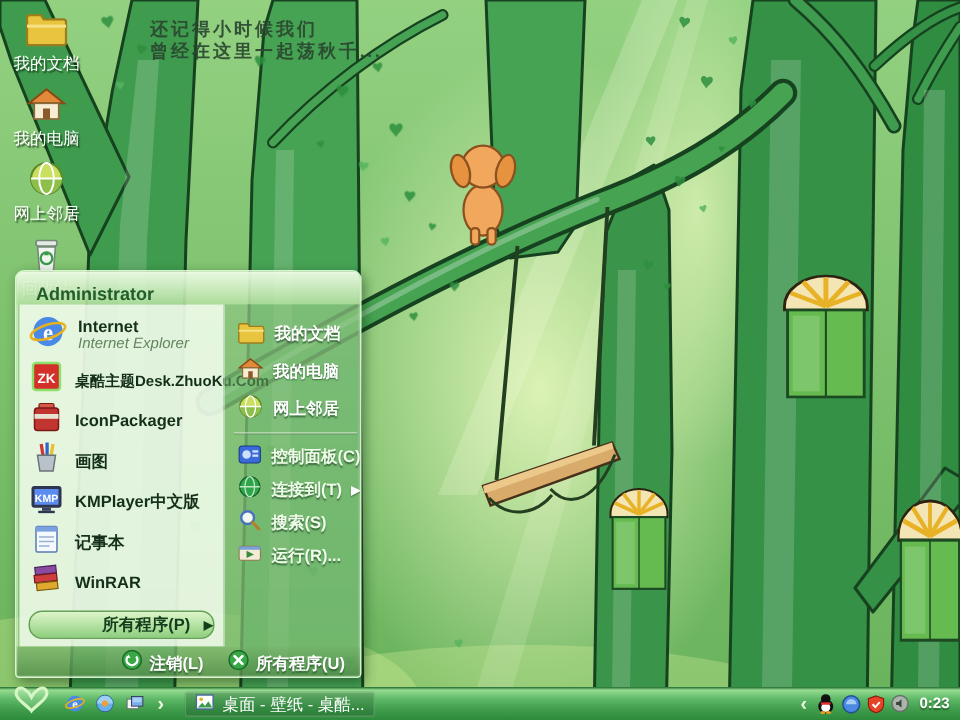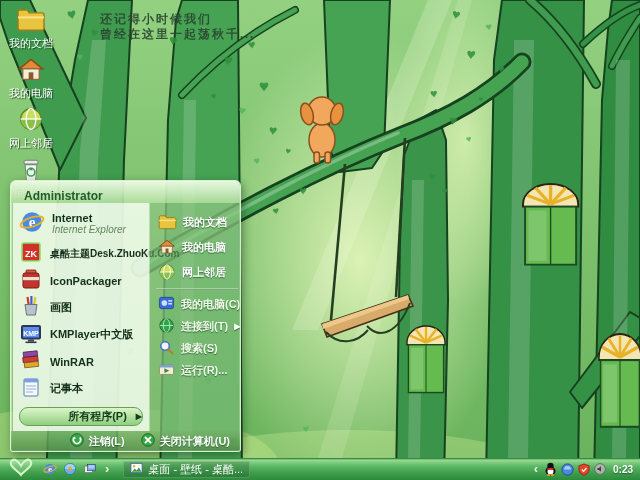--- a/index.html
+++ b/index.html
@@ -303,41 +303,41 @@
                 <text x="12" y="14.5" font-size="7" font-weight="bold" fill="#fff" text-anchor="middle">KMP</text>
                 <rect x="9" y="18.5" width="6" height="2" fill="#3a4260"></rect>
                 <rect x="6.5" y="20.5" width="11" height="1.6" fill="#2e3550"></rect>
               </svg>
           </span>
           <span class="txt">KMPlayer中文版</span>
         </div>
         <div class="lrow">
           <span>
             <svg width="24" height="24" viewBox="0 0 24 24">
+                <rect x="5" y="4" width="14" height="17" rx="1" fill="#f4f8ff" stroke="#5a7ab0"></rect>
+                <rect x="5" y="4" width="14" height="3.4" fill="#7aa0e0"></rect>
+                <line x1="7" y1="11" x2="17" y2="11" stroke="#9ab0cc"></line>
+                <line x1="7" y1="14" x2="17" y2="14" stroke="#9ab0cc"></line>
+                <line x1="7" y1="17" x2="14" y2="17" stroke="#9ab0cc"></line>
+              </svg>
+          </span>
+          <span class="txt">记事本</span>
+        </div>
+        <div class="lrow">
+          <span>
+            <svg width="24" height="24" viewBox="0 0 24 24">
                 <g transform="rotate(-6 12 12)">
                   <rect x="5" y="3.5" width="14" height="5" fill="#8a4aa0" stroke="#4a2060" stroke-width=".8"></rect>
                   <rect x="4" y="8.8" width="15" height="5" fill="#cf3e3e" stroke="#701818" stroke-width=".8"></rect>
                   <rect x="5" y="14.1" width="14" height="5" fill="#e0a92e" stroke="#7a5a10" stroke-width=".8"></rect>
                 </g>
               </svg>
           </span>
           <span class="txt">WinRAR</span>
         </div>
-        <div class="lrow">
-          <span>
-            <svg width="24" height="24" viewBox="0 0 24 24">
-                <rect x="5" y="4" width="14" height="17" rx="1" fill="#f4f8ff" stroke="#5a7ab0"></rect>
-                <rect x="5" y="4" width="14" height="3.4" fill="#7aa0e0"></rect>
-                <line x1="7" y1="11" x2="17" y2="11" stroke="#9ab0cc"></line>
-                <line x1="7" y1="14" x2="17" y2="14" stroke="#9ab0cc"></line>
-                <line x1="7" y1="17" x2="14" y2="17" stroke="#9ab0cc"></line>
-              </svg>
-          </span>
-          <span class="txt">记事本</span>
-        </div>
         <div class="sm-allprog">
           <span>所有程序(P)</span>
           <span class="arr">▶</span>
         </div>
       </div>
 
       <div class="sm-right">
         <div class="rrow">
           <span>
             <svg width="19" height="17" viewBox="0 0 16 14">
@@ -371,21 +371,21 @@
         <div class="rsep"></div>
         <div class="rrow small">
           <span>
             <svg width="17" height="16" viewBox="0 0 24 22">
                 <rect x="2" y="3" width="20" height="16" rx="3" fill="#3a6ad8" stroke="#1a3a88"></rect>
                 <circle cx="9" cy="11" r="4" fill="#cfe0ff"></circle>
                 <rect x="14.5" y="7" width="5.5" height="2.2" fill="#cfe0ff"></rect>
                 <rect x="14.5" y="11" width="5.5" height="2.2" fill="#cfe0ff"></rect>
               </svg>
           </span>
-          <span>我的电脑(C)</span>
+          <span>控制面板(C)</span>
         </div>
         <div class="rrow small">
           <span>
             <svg width="17" height="17" viewBox="0 0 24 24">
                 <circle cx="12" cy="12" r="9.5" fill="#2fa44a" stroke="#16632a" stroke-width="1.2"></circle>
                 <ellipse cx="12" cy="12" rx="4.5" ry="9.5" fill="none" stroke="#bfe8c4" stroke-width="1.2"></ellipse>
                 <line x1="2.5" y1="12" x2="21.5" y2="12" stroke="#bfe8c4" stroke-width="1.2"></line>
               </svg>
           </span>
           <span>连接到(T)</span>
@@ -425,21 +425,21 @@
         <span>注销(L)</span>
       </div>
       <div class="foot-btn">
         <span>
           <svg width="14" height="14" viewBox="0 0 14 14">
               <circle cx="7" cy="7" r="6.3" fill="#37a845" stroke="#1c6a28"></circle>
               <line x1="4.4" y1="4.4" x2="9.6" y2="9.6" stroke="#fff" stroke-width="1.8" stroke-linecap="round"></line>
               <line x1="9.6" y1="4.4" x2="4.4" y2="9.6" stroke="#fff" stroke-width="1.8" stroke-linecap="round"></line>
             </svg>
         </span>
-        <span>关闭计算机(U)</span>
+        <span>所有程序(U)</span>
       </div>
     </div>
   </div>
 
   <div class="taskbar">
     <div class="start-heart">
       <span>
         <svg width="28" height="19" viewBox="0 0 30 20">
             <path d="M15,18 C12,14 4,10 4,5.5 C4,2 7,.5 10,2.5 C12,3.8 14,6 15,8 C16,6 18,3.8 20,2.5 C23,.5 26,2 26,5.5 C26,10 18,14 15,18 Z" fill="rgba(225,255,215,.22)" stroke="#d6f6c6" stroke-width="2.2"></path>
           </svg>

